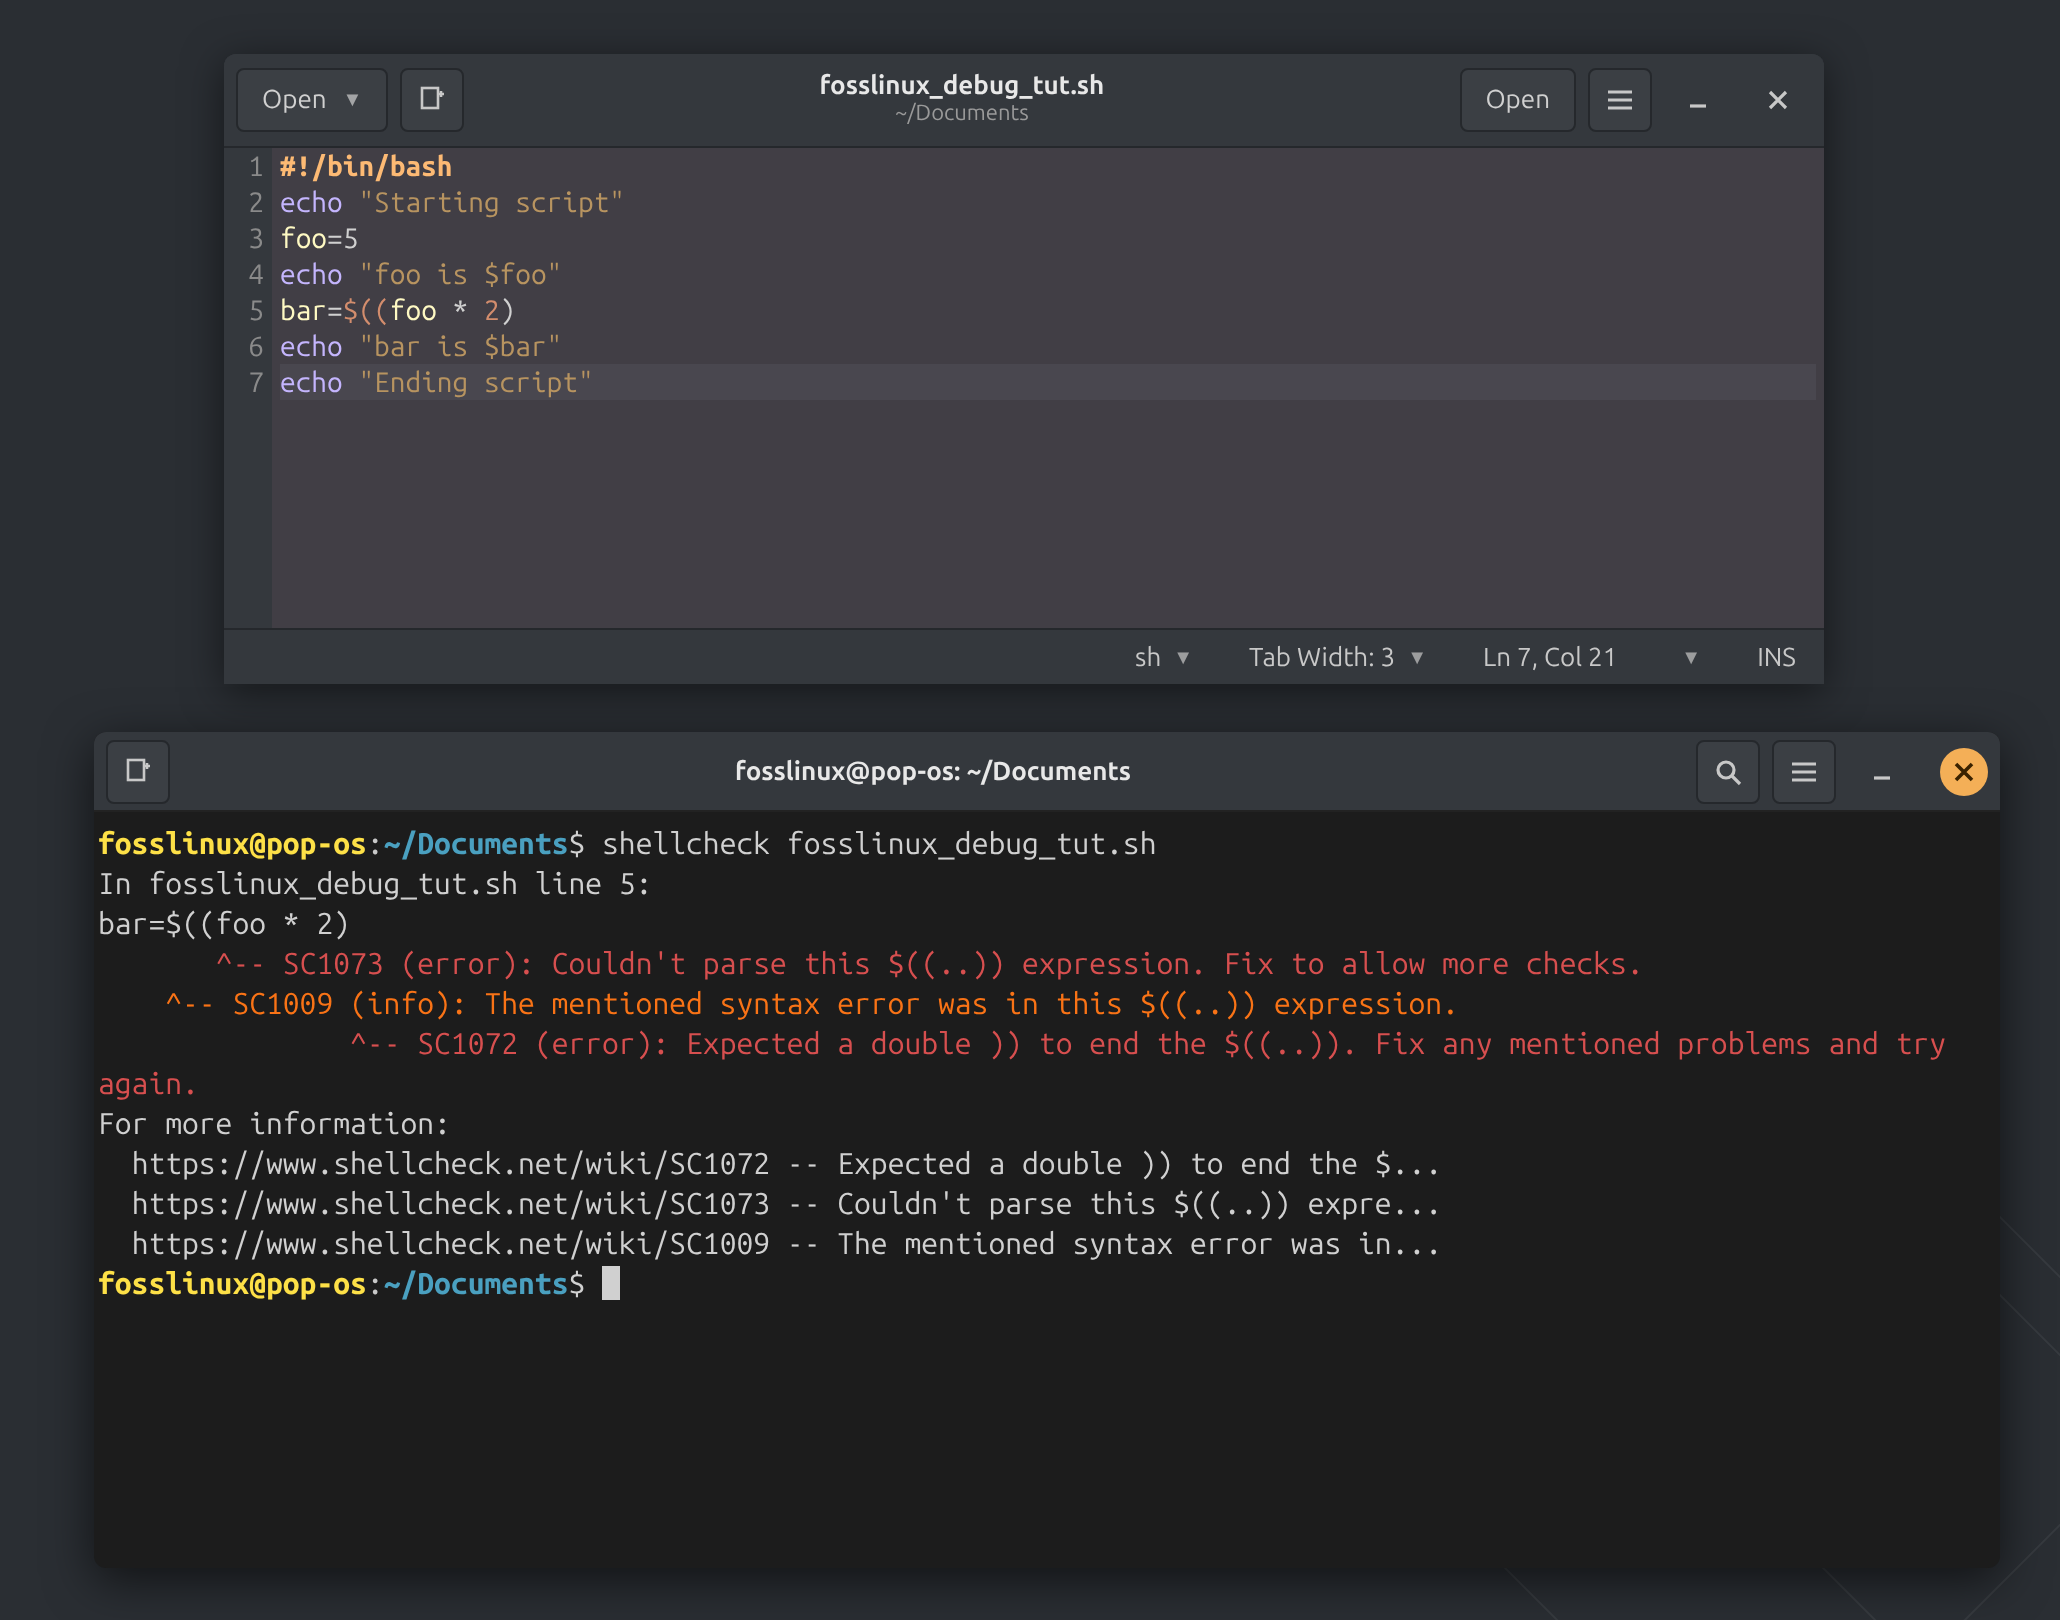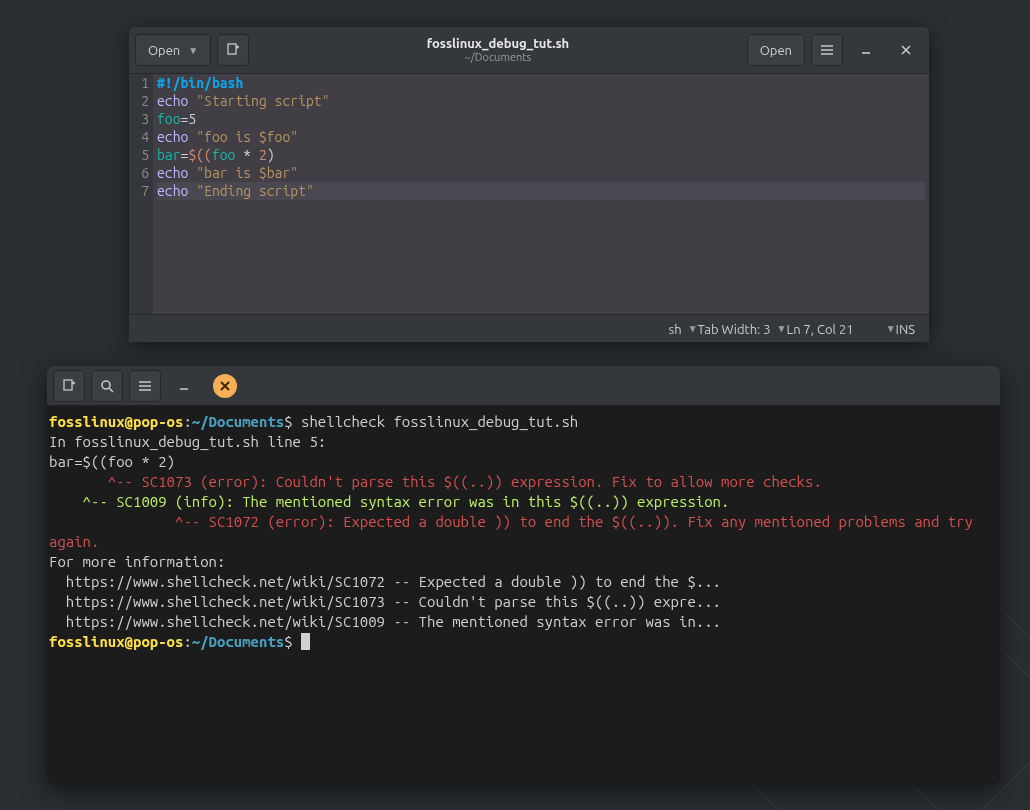--- a/index.html
+++ b/index.html
@@ -14,21 +14,21 @@
   }
   
   .bg-deco { pointer-events: none; }
   .tri { position: absolute; border: 1px solid rgba(255,255,255,0.06); transform: rotate(45deg); }
   .tri1 { width: 300px; height: 300px; top: 600px; left: 780px; }
   .tri2 { width: 160px; height: 160px; top: 640px; left: 880px; }
 
   
   .editor-window {
     position: absolute;
-    top: 27px; left: 129px;
+    top: 27px; left: 112px;
     width: 800px; height: 315px;
     background: #34383d;
     border-radius: 6px 6px 0 0;
     box-shadow: 0 4px 20px rgba(0,0,0,0.5);
     display: flex; flex-direction: column;
   }
   .editor-titlebar {
     height: 47px;
     background: #34383d;
     border-bottom: 1px solid #25282c;
@@ -79,31 +79,32 @@
     flex: 1;
     padding: 0 4px;
     line-height: 18px;
     color: #d7d0c7;
     position: relative;
   }
   .code-line { height: 18px; white-space: pre; }
   .hl-line { background: rgba(100,100,110,0.25); }
   .tok-kw   { color: #c4b5fd; }      
   .tok-str  { color: #b89460; }      
-  .tok-var  { color: #14b8a6; }      
+  .tok-var  { color: #fef9c3; }      
   .tok-num  { color: #d38d6d; }
   .tok-op   { color: #d0d0d0; }
-  .tok-she  { color: #0ea5e9; font-weight: bold; }
+  .tok-she  { color: #fdba74; font-weight: bold; }
 
   .editor-status {
     height: 28px;
     background: #34383d;
     border-top: 1px solid #25282c;
     display: flex; align-items: center;
     justify-content: flex-end;
+    gap: 28px;
     padding: 0 14px;
     font-size: 13px;
     color: #c8c8c8;
   }
   .status-item { display: flex; align-items: center; gap: 6px; cursor: pointer; }
   .chev { font-size: 10px; opacity: 0.7; }
 
   
   .term-window {
     position: absolute;
@@ -140,21 +141,21 @@
     white-space: pre-wrap;
     overflow-y: auto;
     position: relative;
   }
   .term-body::-webkit-scrollbar { width: 10px; }
   .term-body::-webkit-scrollbar-thumb { background: #555; border-radius: 5px; }
   .t-user { color: #fde047; font-weight: bold; }
   .t-sep  { color: #c8c8c8; }
   .t-path { color: #4aa0c0; font-weight: bold; }
   .t-err  { color: #d74f4f; }
-  .t-info { color: #bef264; }
+  .t-info { color: #f97316; }
   .t-plain{ color: #d0d0d0; }
   .cursor-block {
     display: inline-block; width: 9px; height: 17px;
     background: #d0d0d0; vertical-align: text-bottom;
   }
 
   svg { display: block; }
 </style>
 </head>
 <body>
@@ -241,20 +242,21 @@
 </div>
 
 <div class="term-window">
   <div class="term-titlebar">
     <div class="btn icon-only">
       <svg width="16" height="16" viewBox="0 0 16 16">
         <rect x="3" y="2" width="8" height="10" fill="none" stroke="#c8c8c8" stroke-width="1.3"></rect>
         <path d="M11 5 h3 M12.5 3.5 v3" stroke="#c8c8c8" stroke-width="1.3"></path>
       </svg>
     </div>
+    <div class="term-title">fosslinux@pop-os: ~/Documents</div>
     <div class="btn icon-only">
       <svg width="16" height="16" viewBox="0 0 16 16">
         <circle cx="7" cy="7" r="4" fill="none" stroke="#c8c8c8" stroke-width="1.6"></circle>
         <path d="M10 10l4 4" stroke="#c8c8c8" stroke-width="1.6"></path>
       </svg>
     </div>
     <div class="btn icon-only">
       <svg width="16" height="16" viewBox="0 0 16 16">
         <path d="M2 4h12M2 8h12M2 12h12" stroke="#c8c8c8" stroke-width="1.6"></path>
       </svg>

